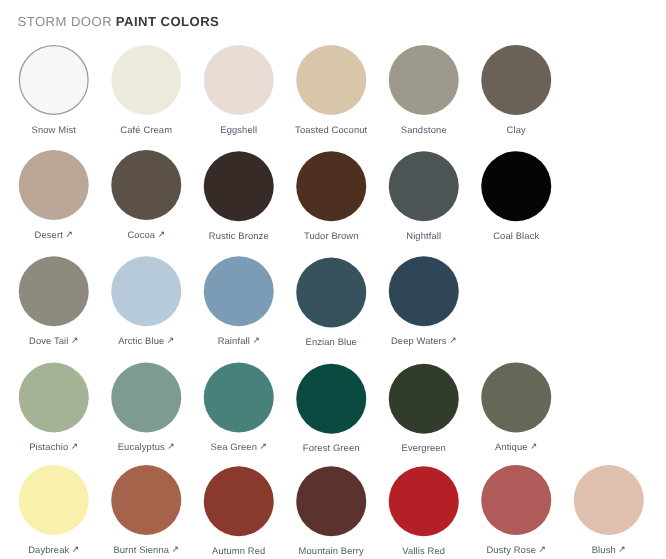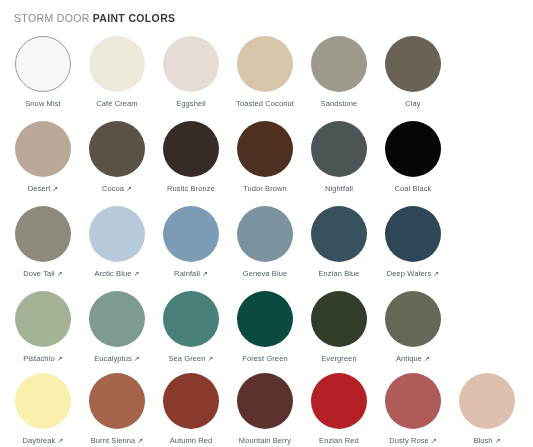--- a/index.html
+++ b/index.html
@@ -164,24 +164,20 @@
         </div>
         <div class="swatch-cell">
           <div class="swatch-dot" style="background: rgb(183, 202, 218);"></div>
           <div class="swatch-label">Arctic Blue<span class="arrow-icon">↗</span></div>
         </div>
         <div class="swatch-cell">
           <div class="swatch-dot" style="background: rgb(124, 156, 181);"></div>
           <div class="swatch-label">Rainfall<span class="arrow-icon">↗</span></div>
         </div>
         <div class="swatch-cell">
-          <div class="swatch-dot" style="background: rgb(123, 146, 159);"></div>
-          <div class="swatch-label">Geneva Blue</div>
-        </div>
-        <div class="swatch-cell">
           <div class="swatch-dot" style="background: rgb(55, 82, 92);"></div>
           <div class="swatch-label">Enzian Blue</div>
         </div>
         <div class="swatch-cell">
           <div class="swatch-dot" style="background: rgb(46, 70, 86);"></div>
           <div class="swatch-label">Deep Waters<span class="arrow-icon">↗</span></div>
         </div>
       </div>
       <div class="swatch-row">
         <div class="swatch-cell">
@@ -221,21 +217,21 @@
         <div class="swatch-cell">
           <div class="swatch-dot" style="background: rgb(138, 58, 44);"></div>
           <div class="swatch-label">Autumn Red</div>
         </div>
         <div class="swatch-cell">
           <div class="swatch-dot" style="background: rgb(92, 50, 46);"></div>
           <div class="swatch-label">Mountain Berry</div>
         </div>
         <div class="swatch-cell">
           <div class="swatch-dot" style="background: rgb(181, 32, 38);"></div>
-          <div class="swatch-label">Enzian Red</div>
+          <div class="swatch-label">Vallis Red</div>
         </div>
         <div class="swatch-cell">
           <div class="swatch-dot" style="background: rgb(174, 91, 90);"></div>
           <div class="swatch-label">Dusty Rose<span class="arrow-icon">↗</span></div>
         </div>
         <div class="swatch-cell">
           <div class="swatch-dot" style="background: rgb(223, 192, 175);"></div>
           <div class="swatch-label">Blush<span class="arrow-icon">↗</span></div>
         </div>
       </div>

